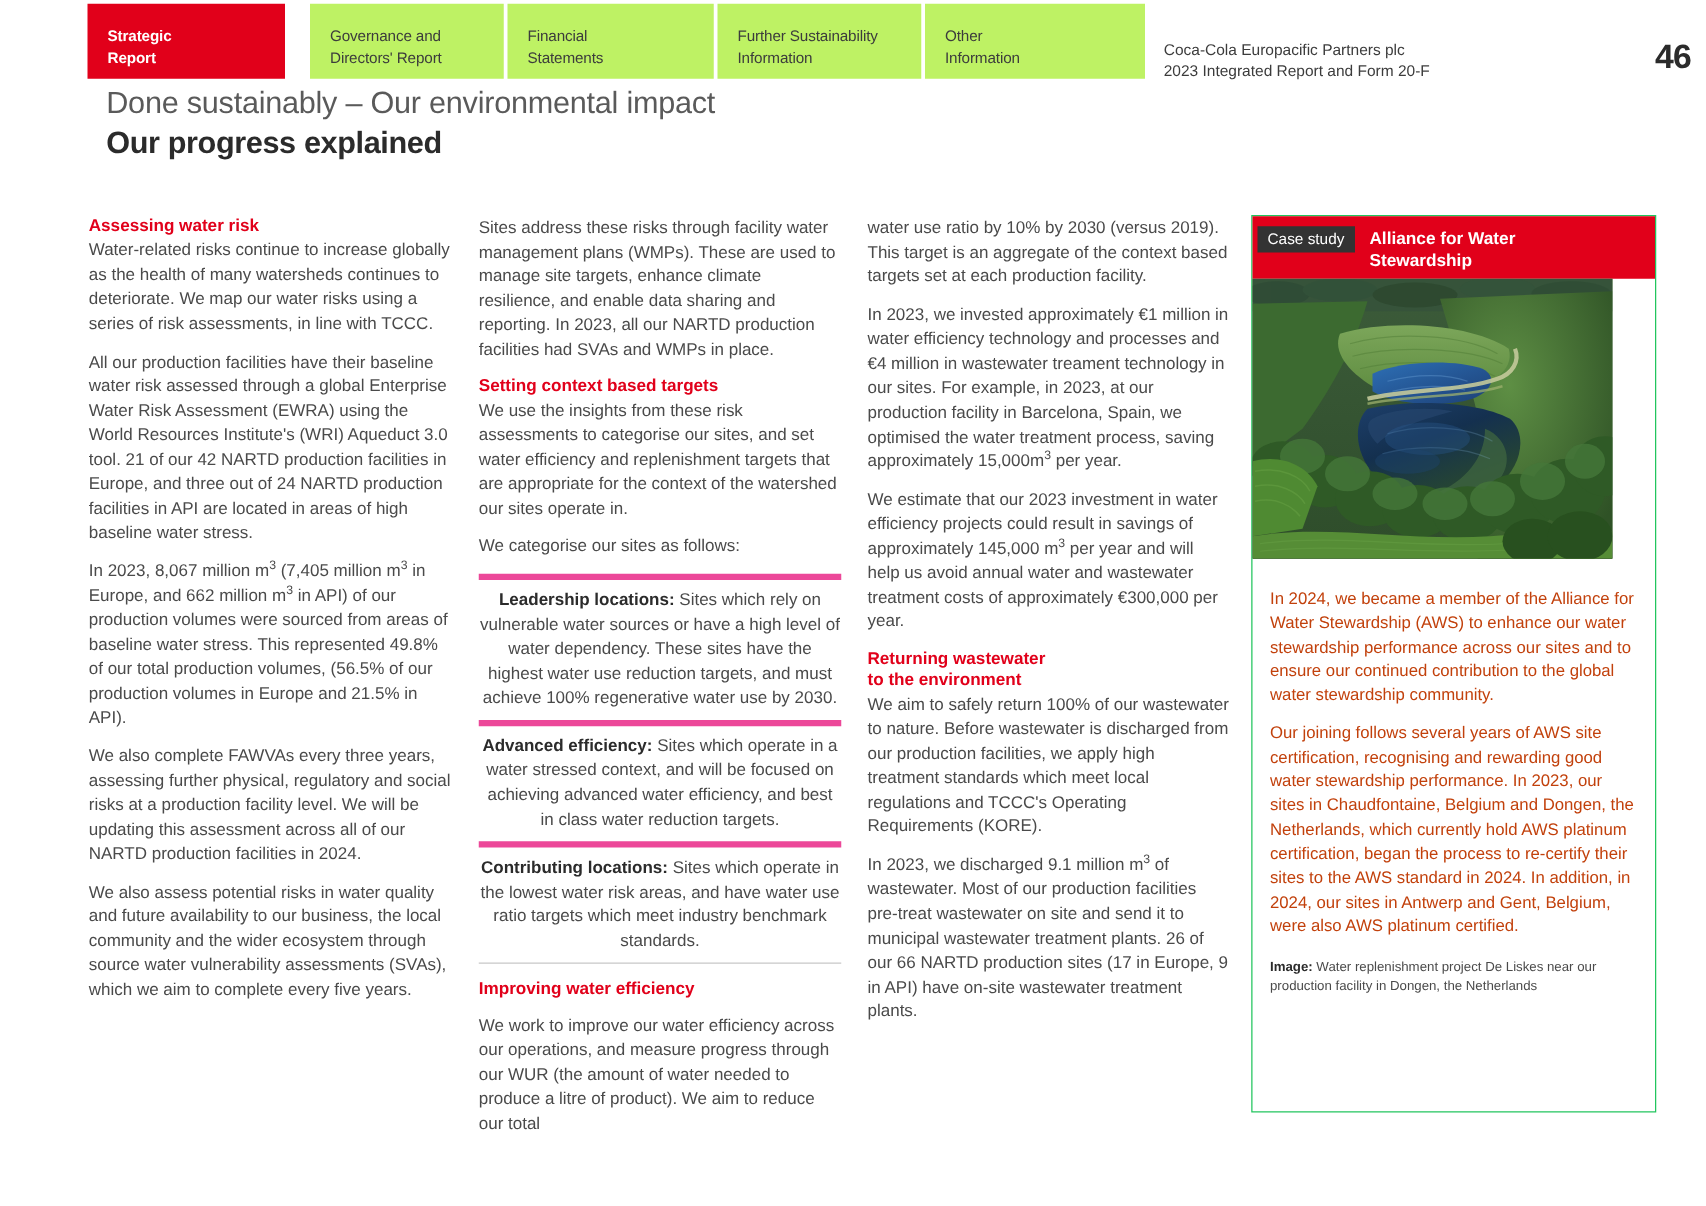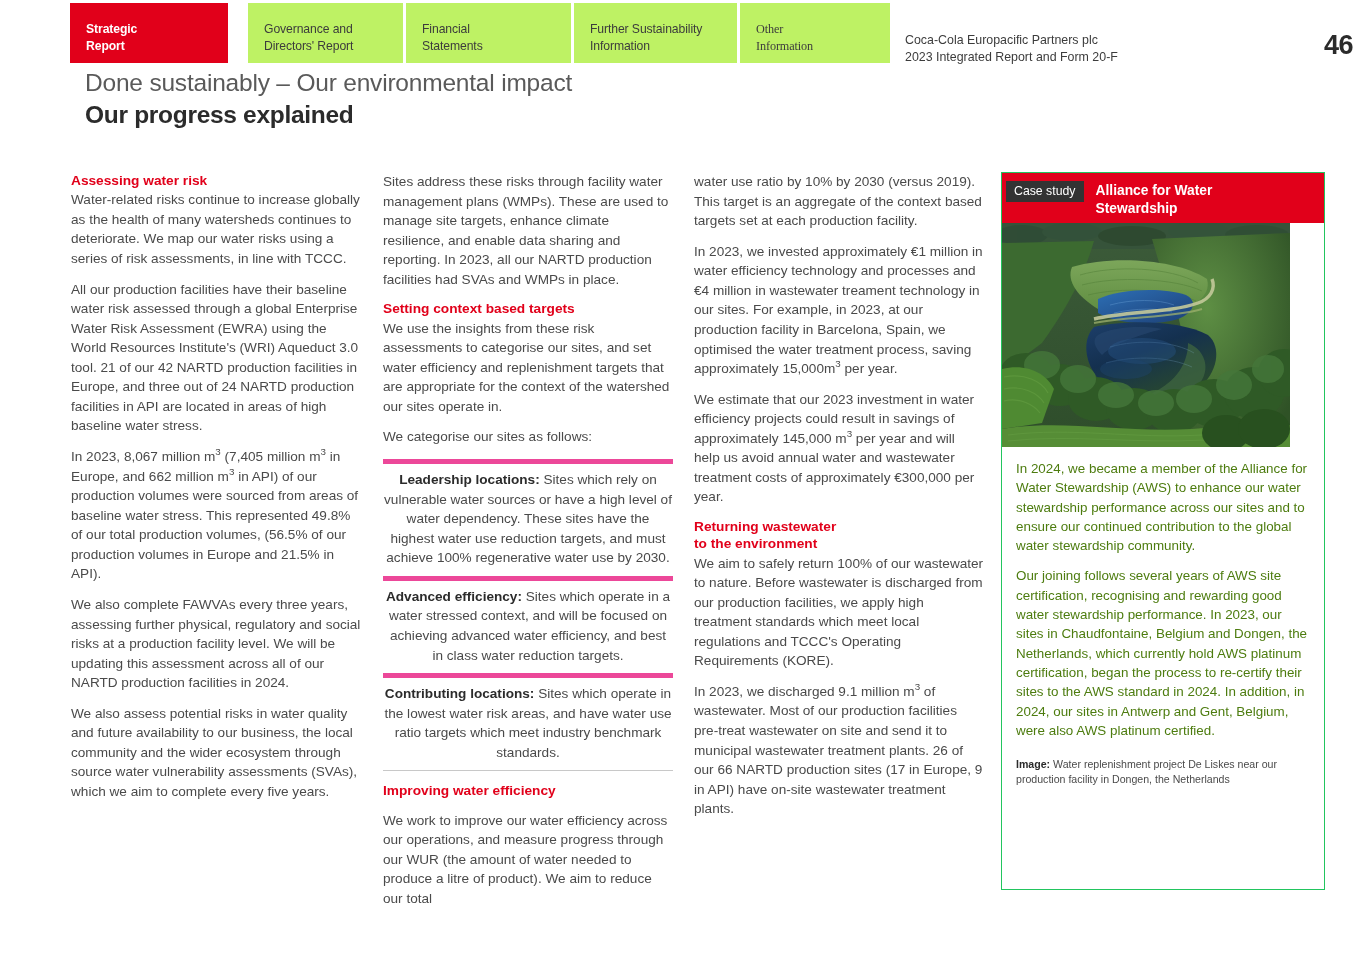--- a/index.html
+++ b/index.html
@@ -42,21 +42,21 @@
   .nav-tab.active {
     background: #e1001a;
     color: #ffffff;
     font-weight: bold;
     width: 158px;
     margin-right: 20px;
   }
   .nav-tab.t2 { width: 155px; }
   .nav-tab.t3 { width: 165px; }
   .nav-tab.t4 { width: 163px; }
-  .nav-tab.t5 { width: 150px; font-family: Liberation Serif, serif; }
+  .nav-tab.t5 { width: 176px; }
 
   .doc-meta {
     margin-left: 12px;
     padding-top: 29px;
     font-size: 12.4px;
     line-height: 1.38;
     color: #3c3c3c;
     white-space: pre-line;
     flex: 1;
   }
@@ -179,24 +179,24 @@
   .cs-photo {
     width: 288px;
     height: 224px;
     position: relative;
     overflow: hidden;
     background: #2f5a22;
   }
   .cs-photo svg { display: block; }
 
   .cs-body {
-    padding: 12px 14px 0 14px;
+    padding: 22px 14px 0 14px;
     font-size: 13.4px;
     line-height: 1.44;
-    color: #4d7c0f;
+    color: #c2410c;
   }
   .cs-body p { margin: 0 0 11px 0; }
 
   .cs-caption {
     padding: 6px 14px 0 14px;
     font-size: 10.6px;
     line-height: 1.36;
     color: #4a4a4a;
   }
   .cs-caption b { color: #2b2b2b; }

